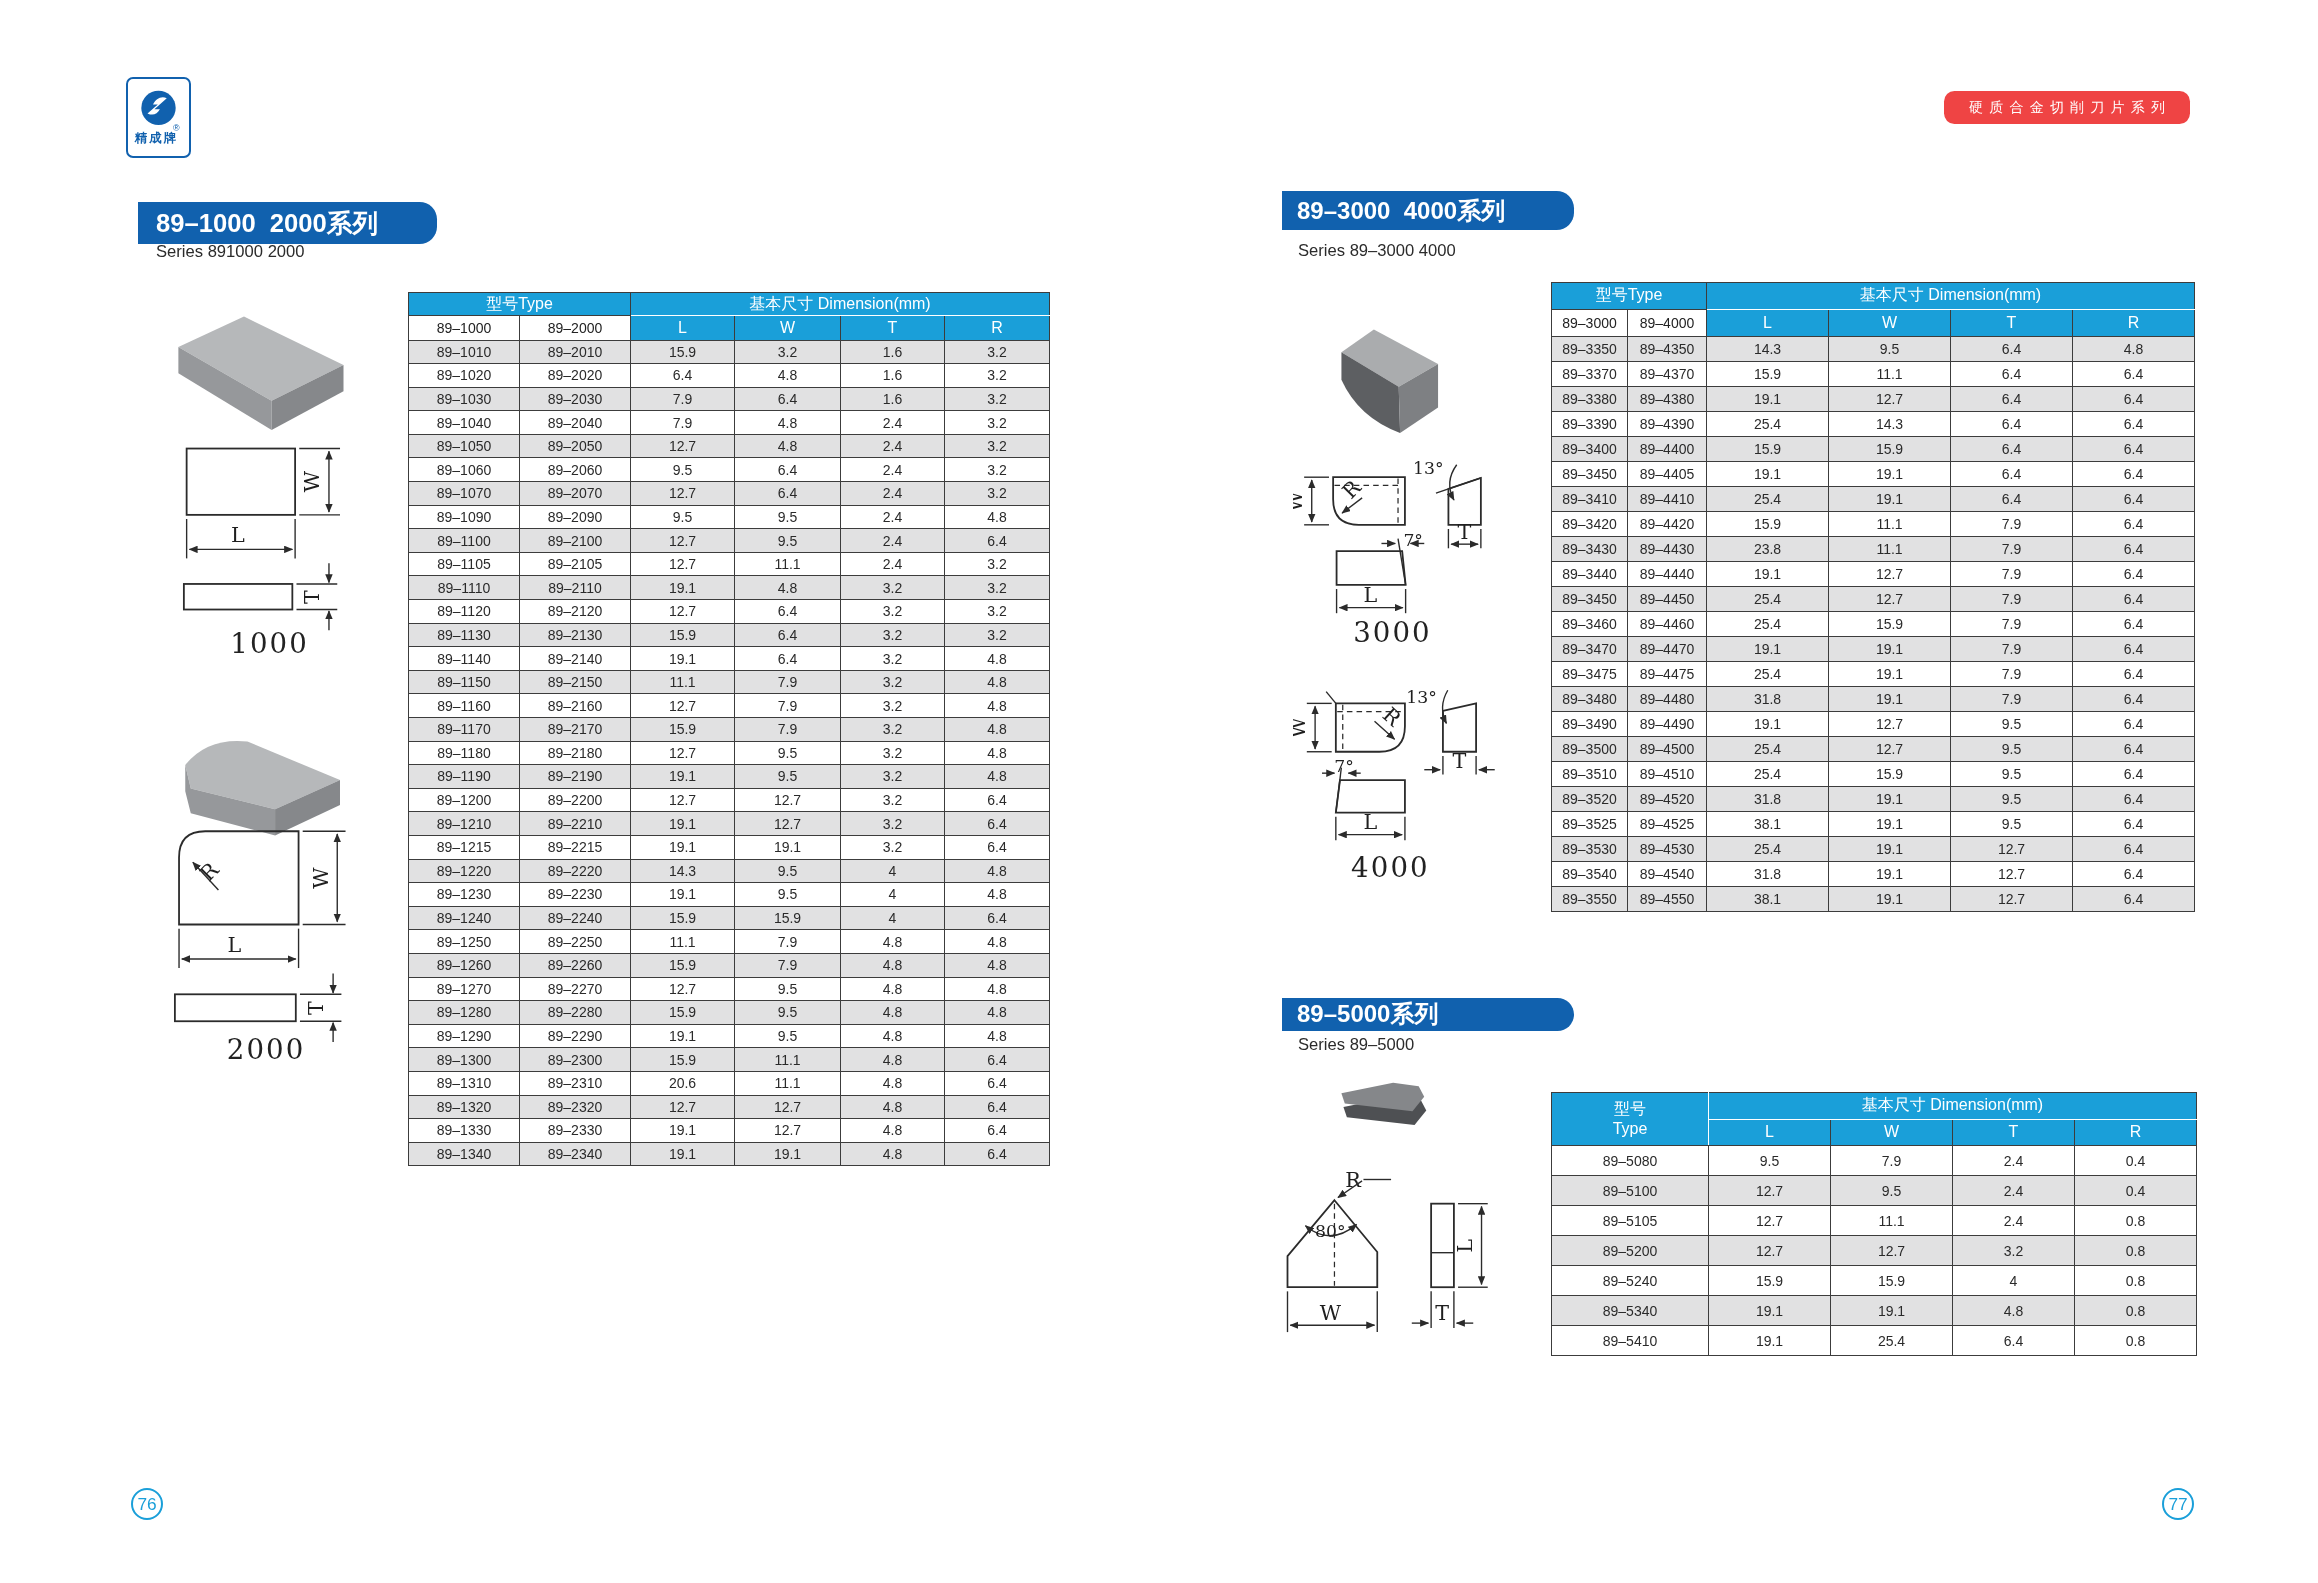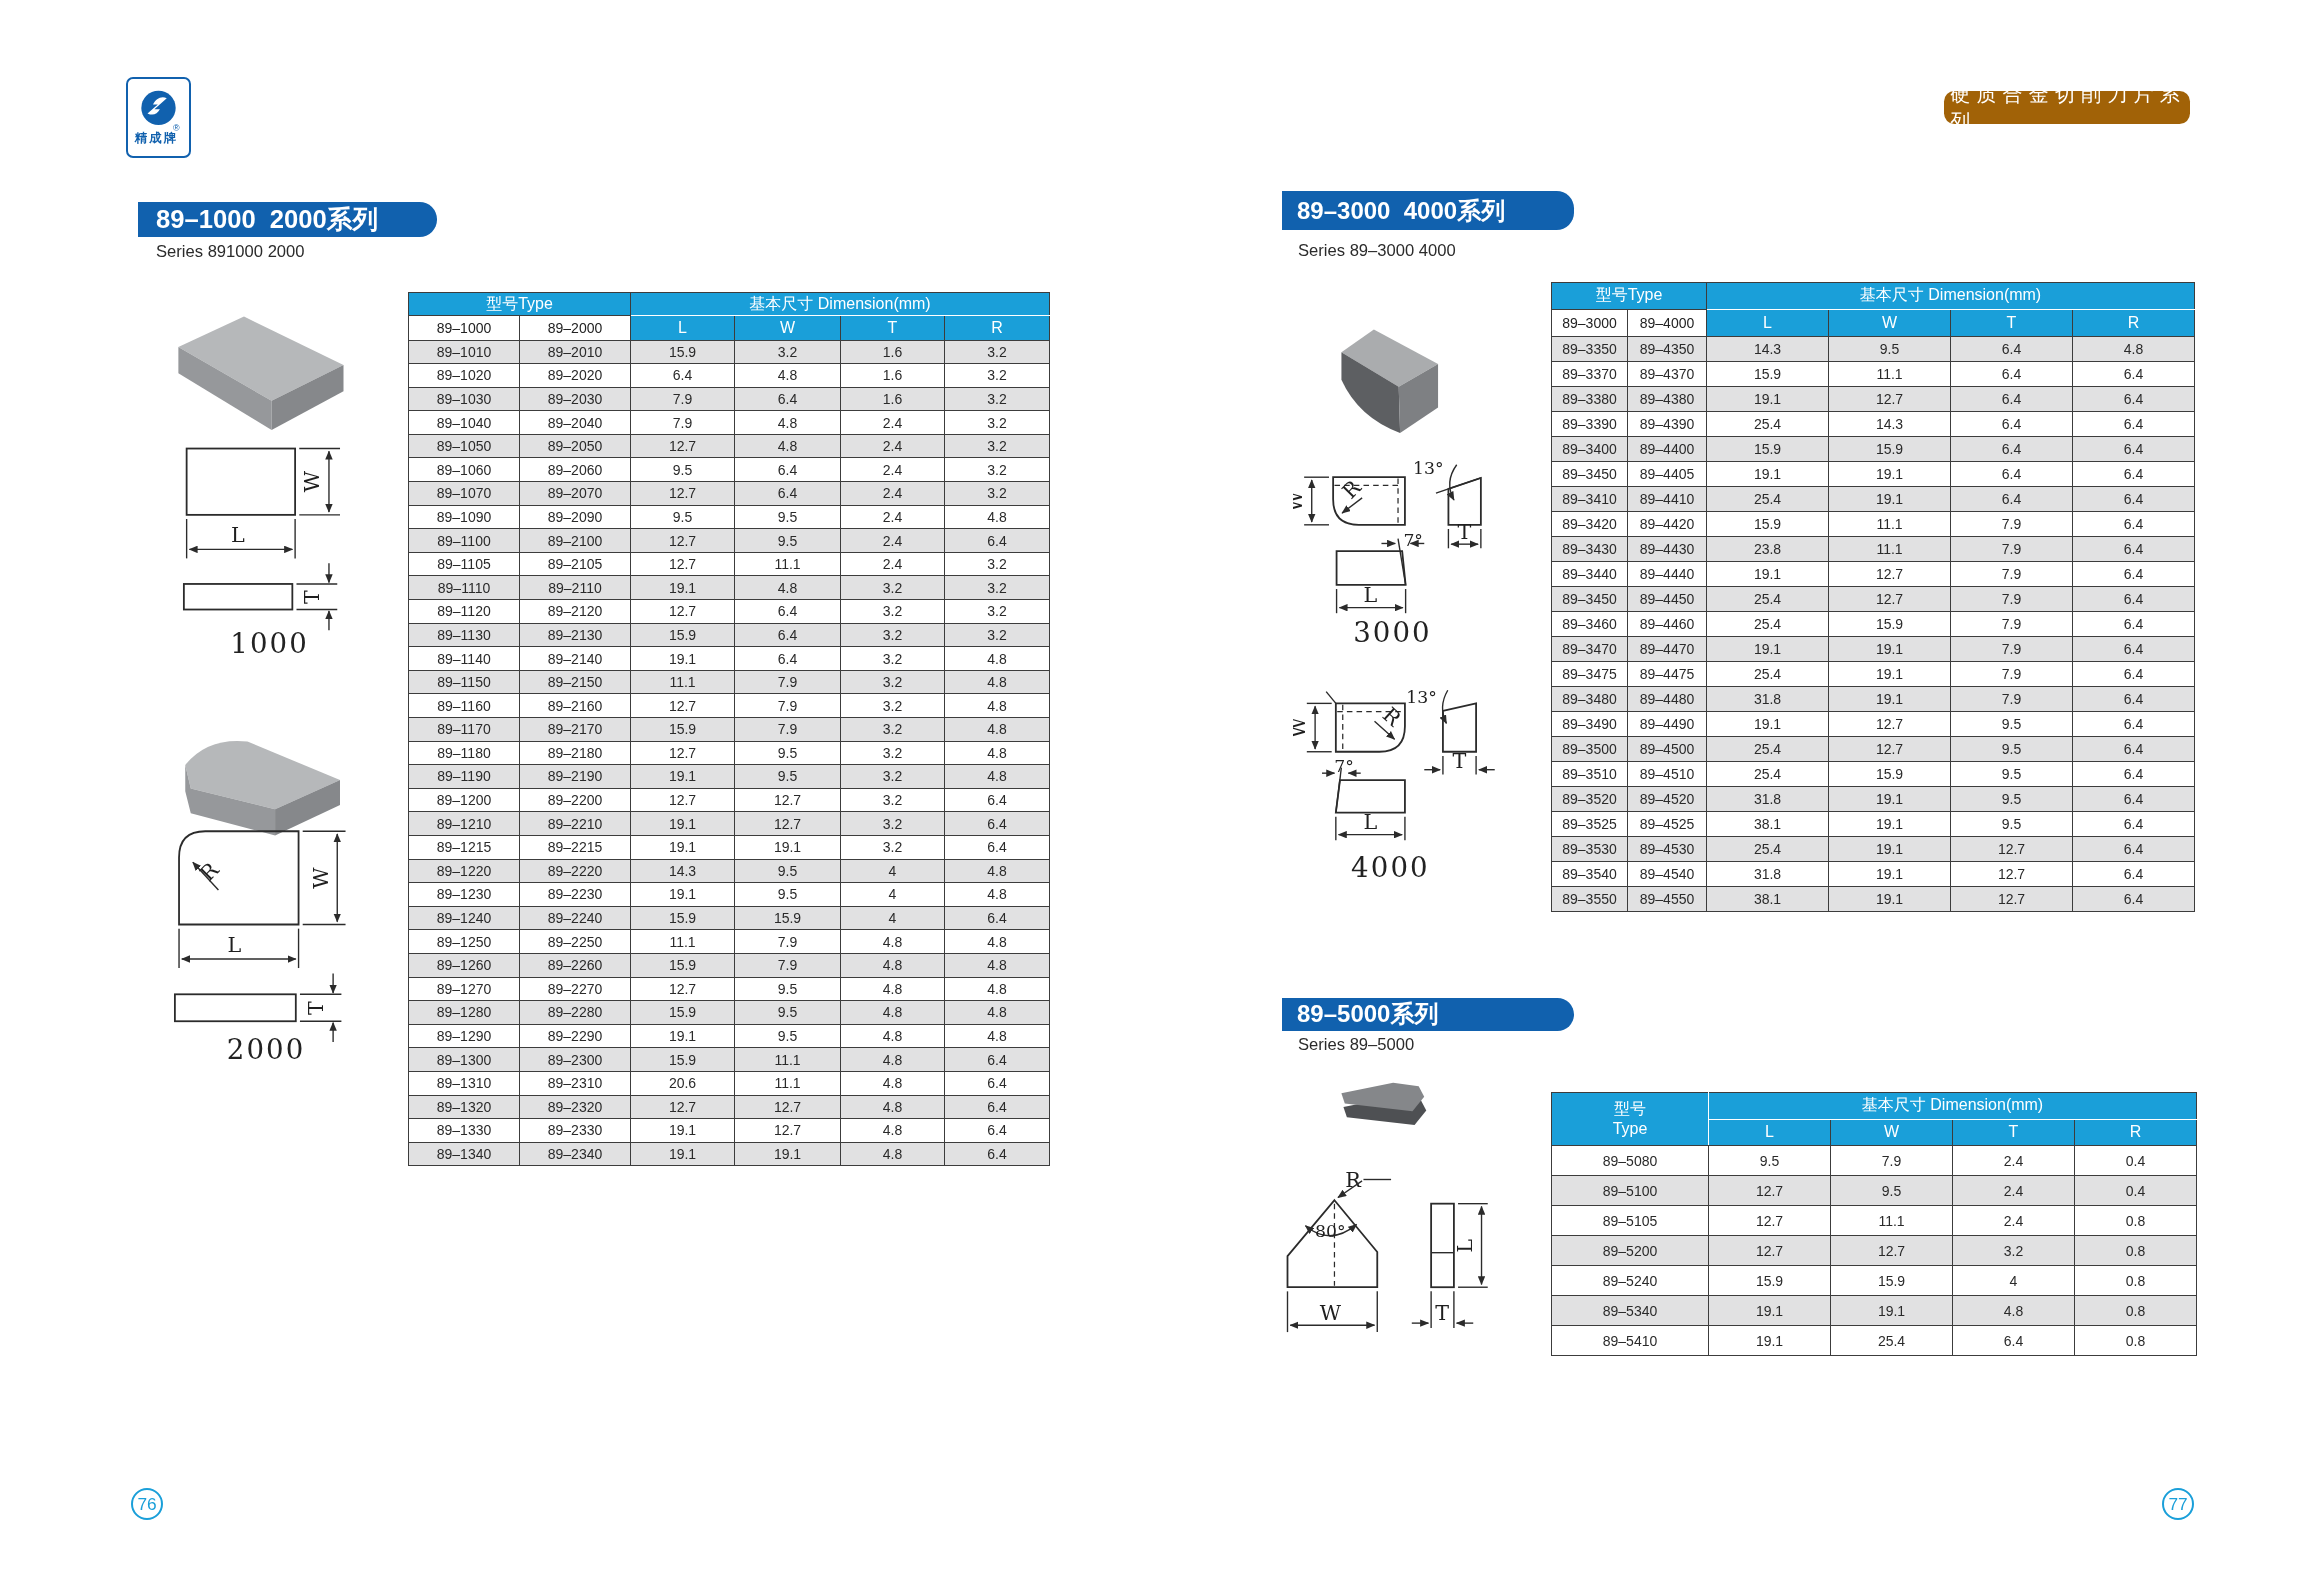--- a/index.html
+++ b/index.html
@@ -6,31 +6,31 @@
   .canvas{position:relative;width:2319px;height:1584px;background:#ffffff;
     font-family:"Liberation Sans",sans-serif;overflow:hidden;}
   .abs{position:absolute;}
 
   
   #logo-box{left:126px;top:77px;width:61px;height:77px;border:2.1px solid #1161ae;border-radius:7px;background:#fff;}
 
   
   .title-bar{position:absolute;background:#1161ae;color:#fff;font-weight:bold;
     display:flex;align-items:center;box-sizing:border-box;border-radius:0 17.3px 17.3px 0;white-space:pre;}
-  #title-left{left:138px;top:202px;width:299px;height:35px;font-size:25.6px;padding-left:18px;}
+  #title-left{left:138px;top:202px;width:299px;height:42px;font-size:25.6px;padding-left:18px;}
   #title-r1{left:1282px;top:191px;width:292px;height:39px;font-size:24px;padding-left:15px;}
   #title-r2{left:1282px;top:998px;width:292px;height:32.5px;font-size:24px;padding-left:15px;}
   .series-sub{position:absolute;font-size:16.6px;color:#2b2b2b;}
   #sub-left{left:156px;top:242px;}
   #sub-r1{left:1298px;top:241px;}
   #sub-r2{left:1298px;top:1035px;}
 
   
-  #badge{left:1944px;top:91px;width:246px;height:33px;background:#a16207;border-radius:10.4px;
-    color:#fff;font-size:20px;letter-spacing:6.2px;display:flex;align-items:center;justify-content:center;
+  #badge{left:1944px;top:91px;width:246px;height:33px;background:#ef4444;border-radius:10.4px;
+    color:#fff;font-size:14px;letter-spacing:6.2px;display:flex;align-items:center;justify-content:center;
     padding-left:6.2px;box-sizing:border-box;}
 
   
   .pagenum{position:absolute;width:32px;height:32px;border:2.8px solid #1a9fd9;border-radius:50%;
     color:#1a9fd9;font-size:17.3px;display:flex;align-items:center;justify-content:center;box-sizing:border-box;}
   #pn76{left:131px;top:1488px;}
   #pn77{left:2162px;top:1488px;}
 
   
   .cat{position:absolute;border-collapse:collapse;table-layout:fixed;}

